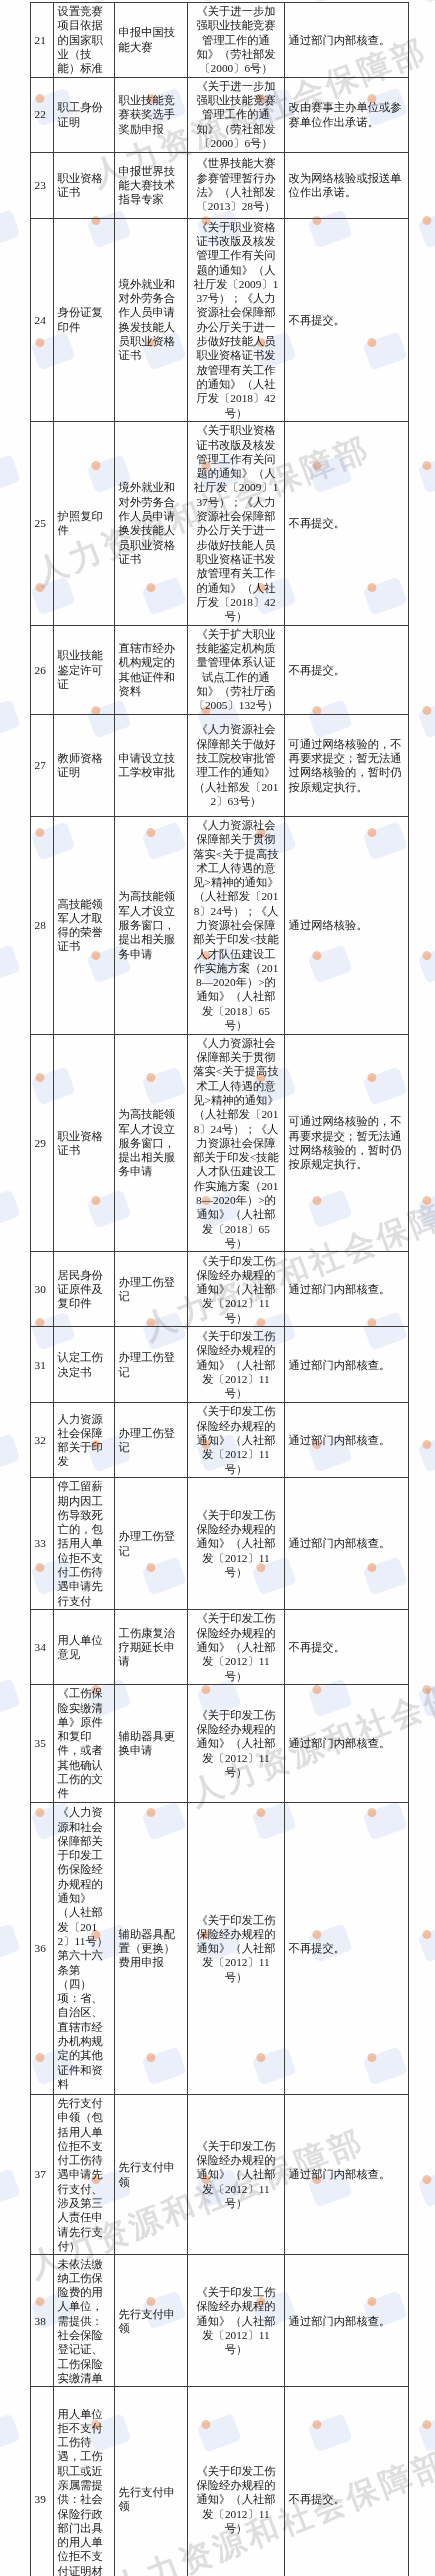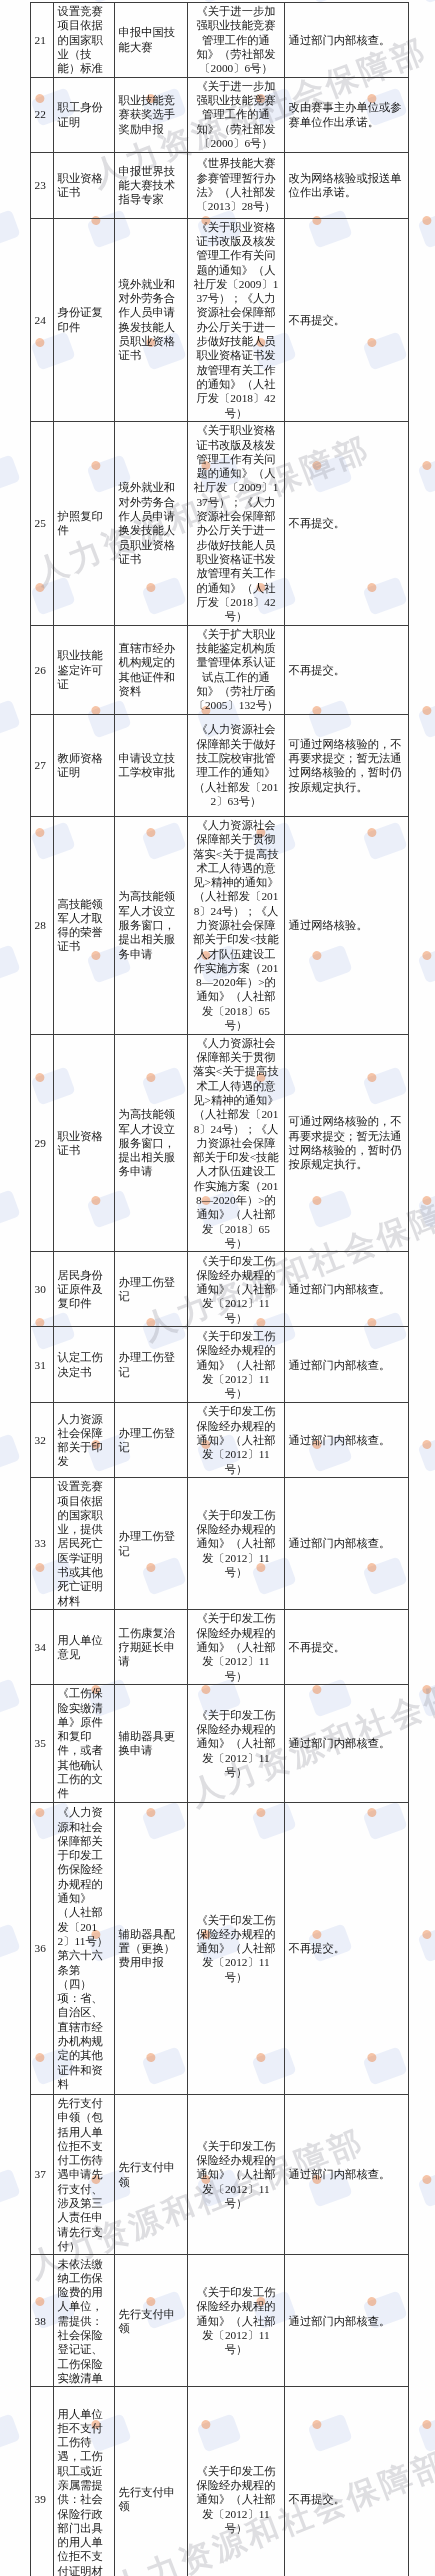--- a/index.html
+++ b/index.html
@@ -235,21 +235,21 @@
         </tr>
         <tr style="height: 67px;">
           <td class="c-num">32</td>
           <td class="c-material">人力资源社会保障部关于印发</td>
           <td class="c-matter">办理工伤登记</td>
           <td class="c-basis">《关于印发工伤保险经办规程的通知》（人社部发〔2012〕11号）</td>
           <td class="c-action">通过部门内部核查。</td>
         </tr>
         <tr style="height: 130px;">
           <td class="c-num">33</td>
-          <td class="c-material">设置竞赛项目依据的国家职业，提供居民死亡医学证明书或其他死亡证明材料</td>
+          <td class="c-material">停工留薪期内因工伤导致死亡的，包括用人单位拒不支付工伤待遇申请先行支付</td>
           <td class="c-matter">办理工伤登记</td>
           <td class="c-basis">《关于印发工伤保险经办规程的通知》（人社部发〔2012〕11号）</td>
           <td class="c-action">通过部门内部核查。</td>
         </tr>
         <tr style="height: 73px;">
           <td class="c-num">34</td>
           <td class="c-material">用人单位意见</td>
           <td class="c-matter">工伤康复治疗期延长申请</td>
           <td class="c-basis">《关于印发工伤保险经办规程的通知》（人社部发〔2012〕11号）</td>
           <td class="c-action">不再提交。</td>

